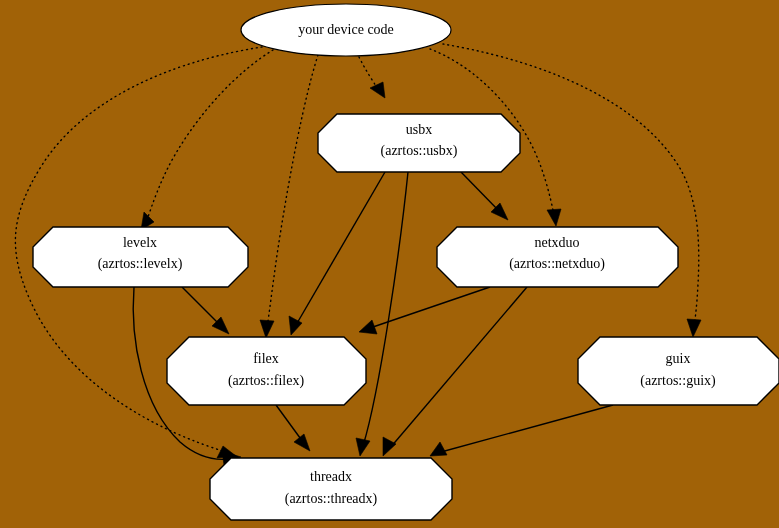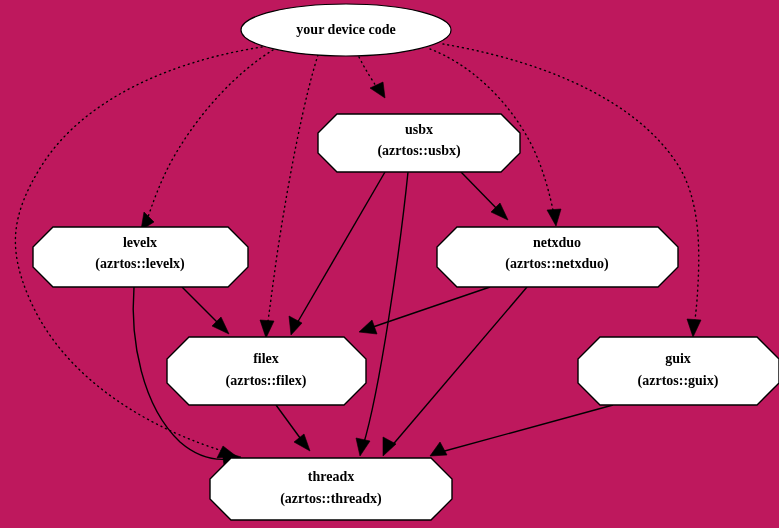--- a/index.html
+++ b/index.html
@@ -4,24 +4,23 @@
 <style>
   html, body {
     margin: 0;
     padding: 0;
     background: #ffffff;
   }
   #canvas {
     position: relative;
     width: 779px;
     height: 528px;
-    background: #be185d;
+    background: #a16207;
     overflow: hidden;
     font-family: "Liberation Serif", "DejaVu Serif", serif;
-    font-weight: bold;
   }
   svg#graph {
     position: absolute;
     top: 0;
     left: 0;
     width: 779px;
     height: 528px;
   }
   .node-shape {
     fill: #ffffff;

